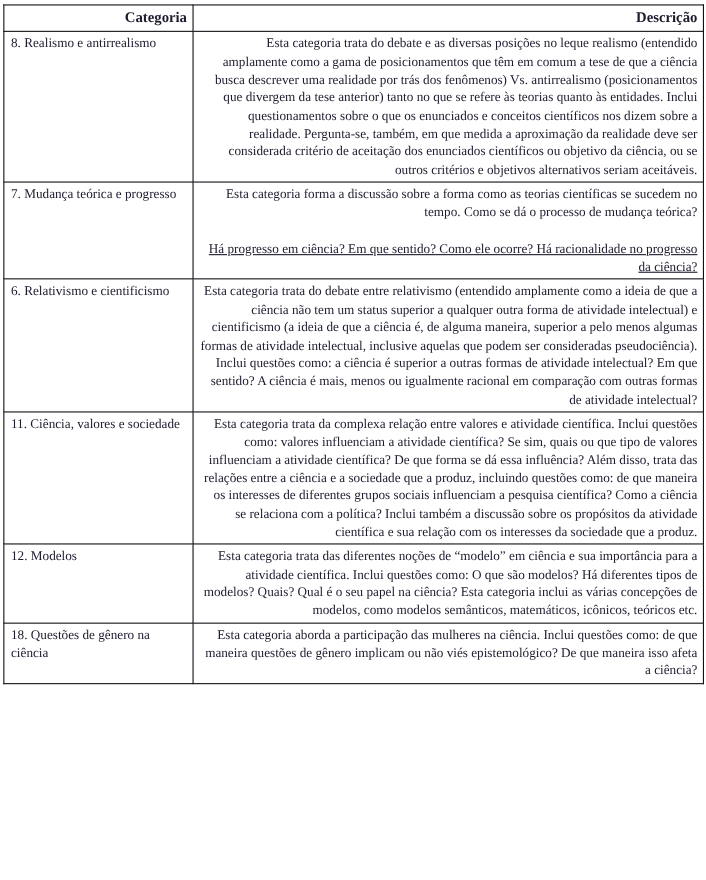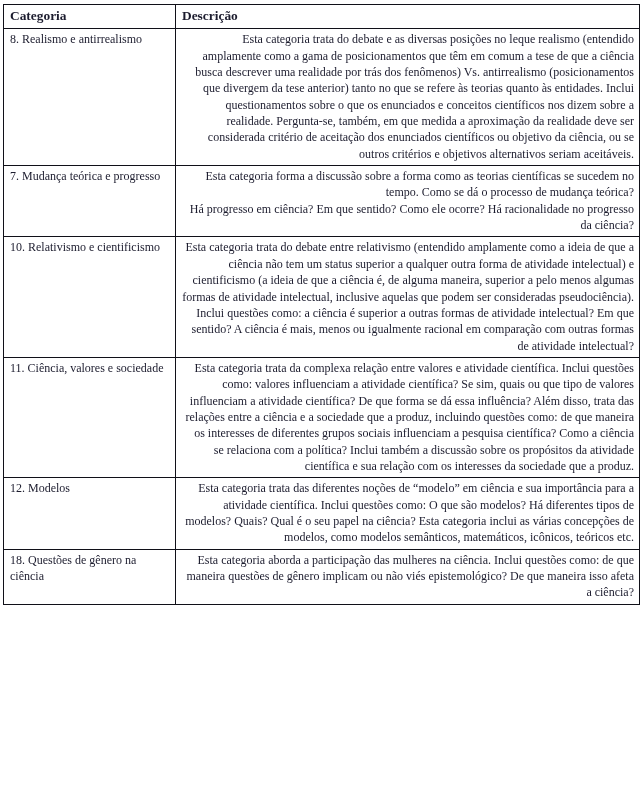--- a/index.html
+++ b/index.html
@@ -40,34 +40,35 @@
     font-size: 12px;
     line-height: 16.35px;
     font-weight: normal;
     color: #1c1c2e;
   }
   table.cat-table thead th {
     font-weight: bold;
     padding-top: 3px;
     padding-bottom: 4px;
     font-size: 13.4px;
+    text-align: right;
   }
   td.cat-cell {
     padding-left: 6px;
   }
   td.desc-cell {
     padding-left: 7px;
     padding-right: 6px;
   }
   .desc-cell p {
     margin: 0;
     padding: 0;
     text-align: right;
   }
-  .desc-cell p + p { margin-top: 0; }
+  .desc-cell p + p { margin-top: 17px; text-decoration: underline; }
 </style>
 </head>
 <body>
 
 <div class="page">
   <table class="cat-table">
     <colgroup>
       <col class="col-categoria">
       <col class="col-descricao">
     </colgroup>
@@ -85,21 +86,21 @@
           </td>
         </tr>
         <tr>
           <td class="cat-cell">7. Mudança teórica e progresso</td>
           <td class="desc-cell">
             <p>Esta categoria forma a discussão sobre a forma como as teorias científicas se sucedem no tempo. Como se dá o processo de mudança teórica?</p>
             <p>Há progresso em ciência? Em que sentido? Como ele ocorre? Há racionalidade no progresso da ciência?</p>
           </td>
         </tr>
         <tr>
-          <td class="cat-cell">10. Relativismo e cientificismo</td>
+          <td class="cat-cell">6. Relativismo e cientificismo</td>
           <td class="desc-cell">
             <p>Esta categoria trata do debate entre relativismo (entendido amplamente como a ideia de que a ciência não tem um status superior a qualquer outra forma de atividade intelectual) e cientificismo (a ideia de que a ciência é, de alguma maneira, superior a pelo menos algumas formas de atividade intelectual, inclusive aquelas que podem ser consideradas pseudociência). Inclui questões como: a ciência é superior a outras formas de atividade intelectual? Em que sentido? A ciência é mais, menos ou igualmente racional em comparação com outras formas de atividade intelectual?</p>
           </td>
         </tr>
         <tr>
           <td class="cat-cell">11. Ciência, valores e sociedade</td>
           <td class="desc-cell">
             <p>Esta categoria trata da complexa relação entre valores e atividade científica. Inclui questões como: valores influenciam a atividade científica? Se sim, quais ou que tipo de valores influenciam a atividade científica? De que forma se dá essa influência? Além disso, trata das relações entre a ciência e a sociedade que a produz, incluindo questões como: de que maneira os interesses de diferentes grupos sociais influenciam a pesquisa científica? Como a ciência se relaciona com a política? Inclui também a discussão sobre os propósitos da atividade científica e sua relação com os interesses da sociedade que a produz.</p>
           </td>
         </tr>

